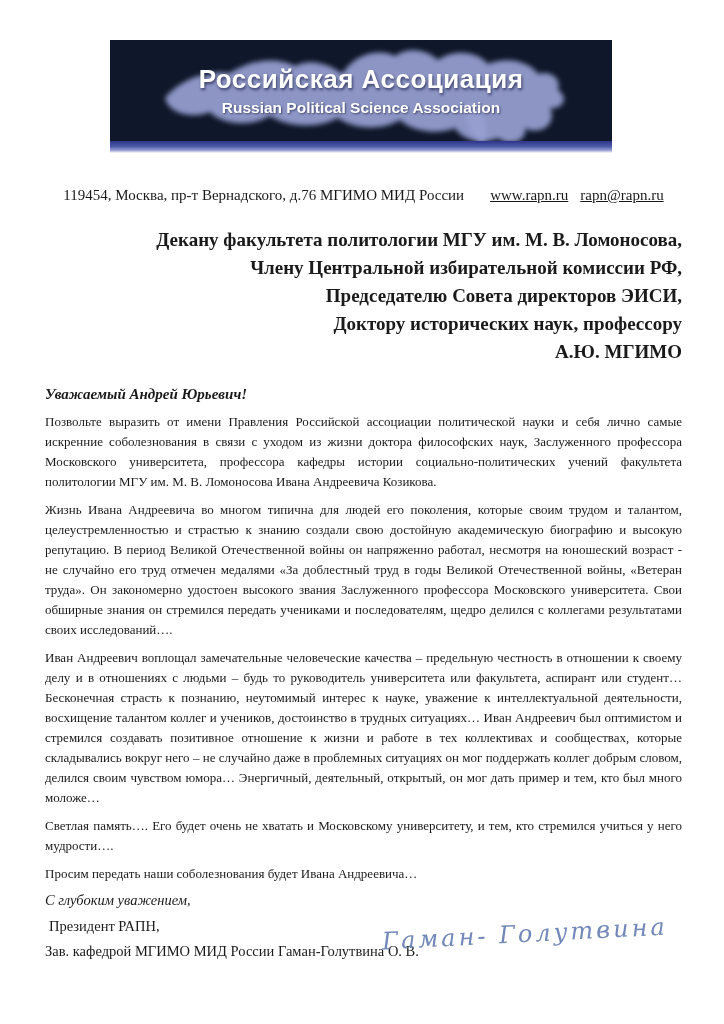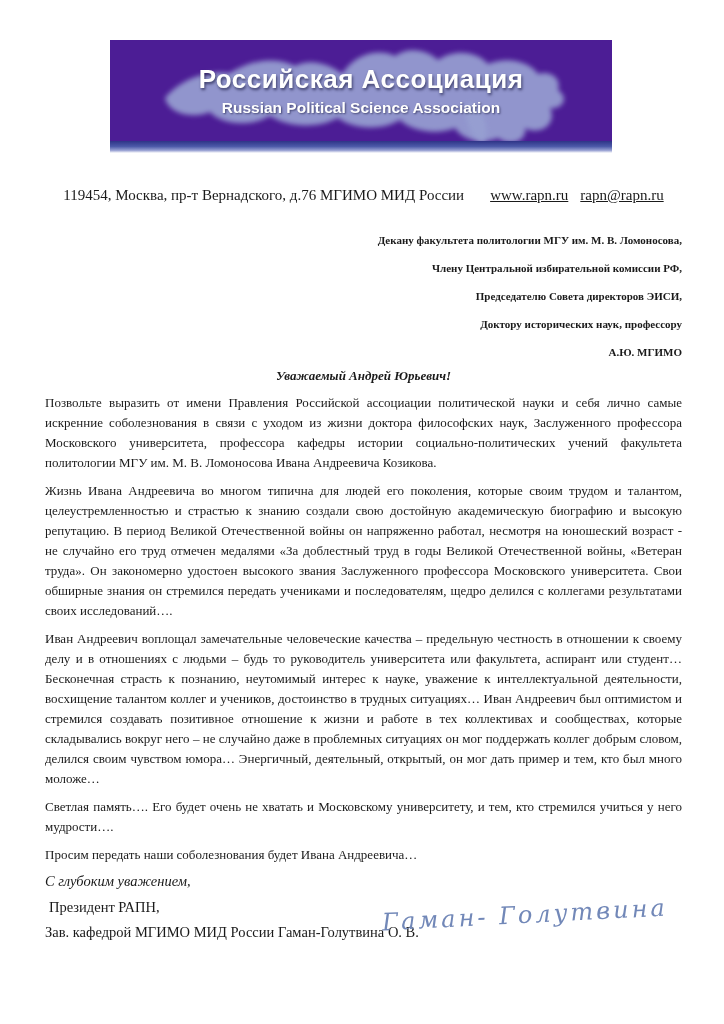--- a/index.html
+++ b/index.html
@@ -30,44 +30,44 @@
     height:12px;
     background:linear-gradient(to bottom,#2e3487 0%,#4c59a8 45%,#97a0d2 78%,#ffffff 100%);
   }
 
   
   .contact { margin-top:34px; text-align:center; font-size:15px; white-space:nowrap; }
   .contact .addr { margin-right:14px; }
   .contact a { color:#1a1a1a; text-decoration:underline; margin-left:12px; cursor:pointer; }
 
   
-  .recipient { margin-top:22px; text-align:right; font-weight:bold; font-size:11px; line-height:28px; }
+  .recipient { margin-top:22px; text-align:right; font-weight:bold; font-size:19px; line-height:28px; }
 
   
-  .salutation { margin-top:2px; text-align:center; font-weight:bold; font-style:italic; font-size:13px; }
+  .salutation { margin-top:20px; font-weight:bold; font-style:italic; font-size:15px; }
   .letter-body { margin-top:9px; }
   .letter-body p { margin:0 0 8px 0; font-size:13px; line-height:20px; text-align:justify; }
 
   .closing { font-style:italic; font-size:14.5px; margin-top:2px; }
   .signoff { position:relative; margin-top:5px; font-size:14.5px; line-height:25px; }
   .signoff .role1 { padding-left:4px; }
   .signature {
     position:absolute; right:14px; top:8px;
     font-family:"DejaVu Serif", serif; font-style:italic;
     font-size:24px; letter-spacing:3px; transform:rotate(-3deg);
     white-space:nowrap;
   }
 </style>
 </head>
 <body>
 
 <div class="page">
 
   <div class="banner">
-    <div class="banner-main" style="background-color: #4c1d95;">
+    <div class="banner-main" style="background-color: #0f172a;">
       <svg class="banner-map" viewBox="0 0 502 101" preserveAspectRatio="none" aria-hidden="true">
         <defs>
           <filter id="soft" x="-20%" y="-20%" width="140%" height="140%">
             <feGaussianBlur stdDeviation="2.6"></feGaussianBlur>
           </filter>
         </defs>
         <path filter="url(#soft)" opacity="0.92" d="M55,58 C70,40 95,30 120,33 C140,20 165,16 185,26 C200,18 220,24 232,34
                  C245,14 268,8 285,16 C298,6 318,10 328,20 C345,8 368,12 378,24
                  C398,16 420,22 428,34 C440,30 452,38 448,50 C460,58 452,70 440,68
                  C448,84 430,96 415,88 C418,100 400,108 388,98 C370,106 350,98 345,88

